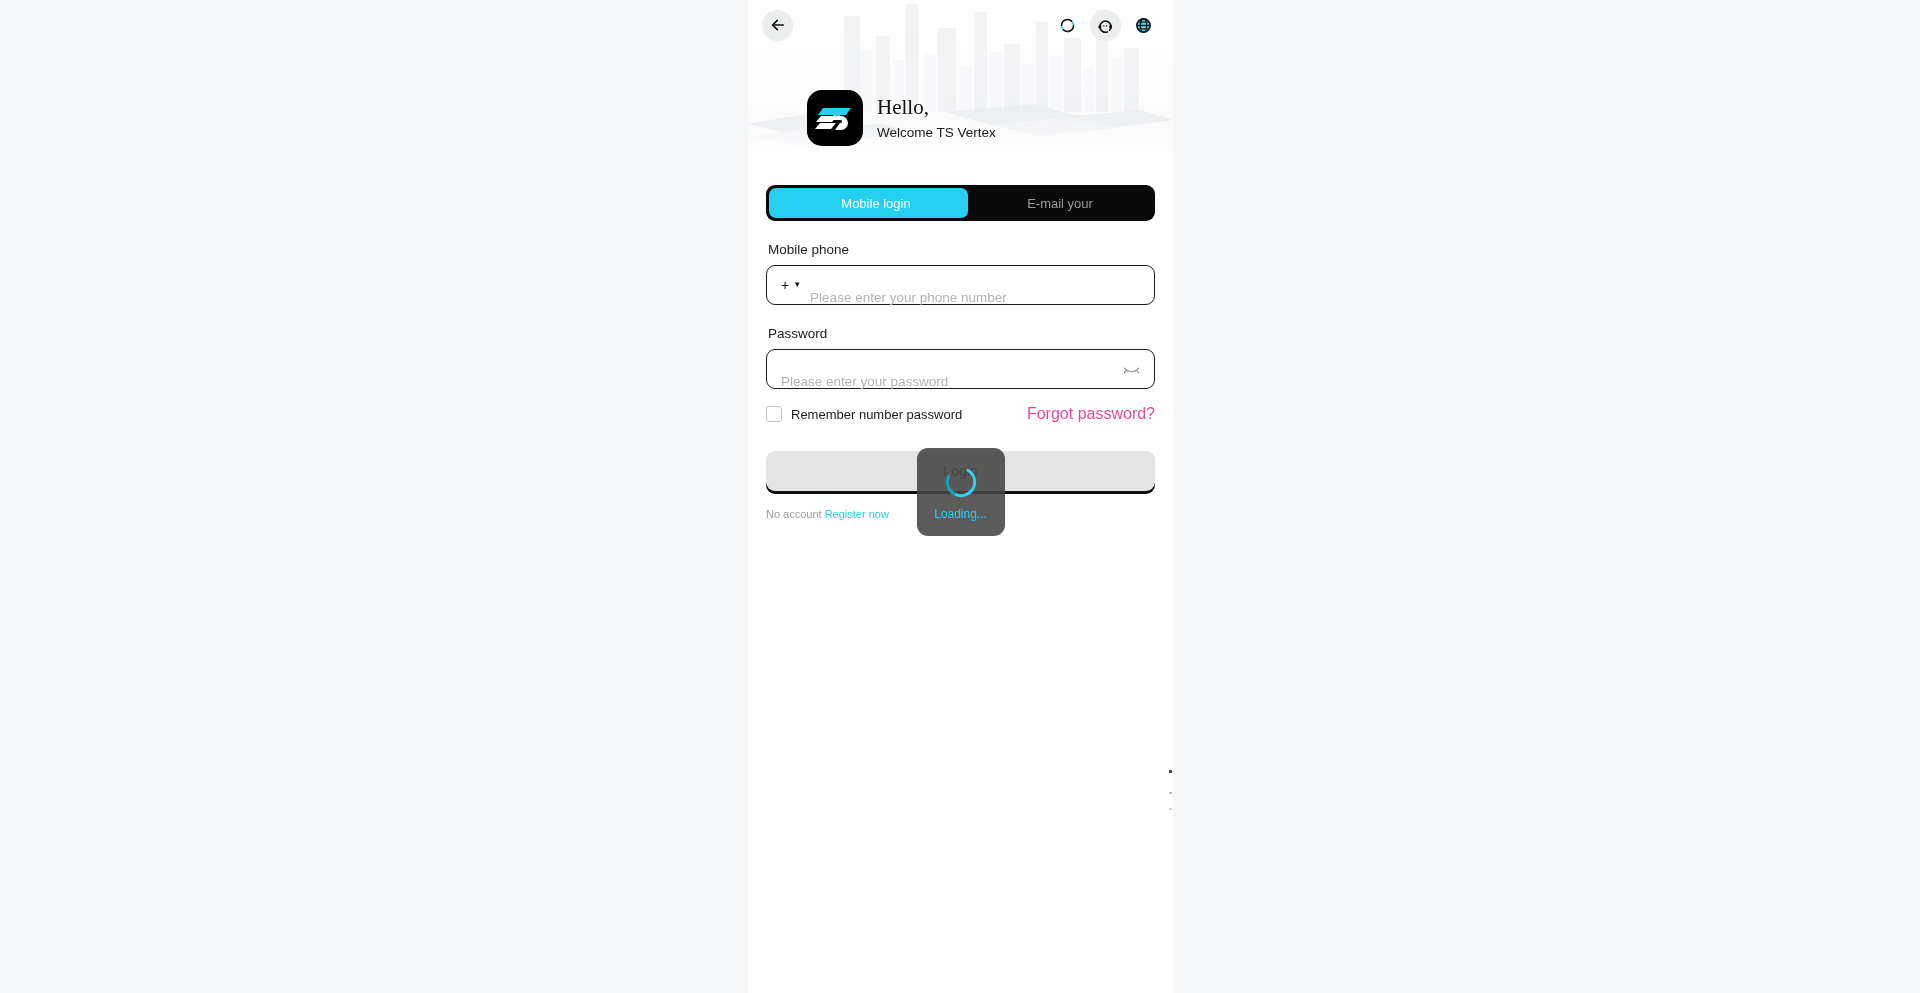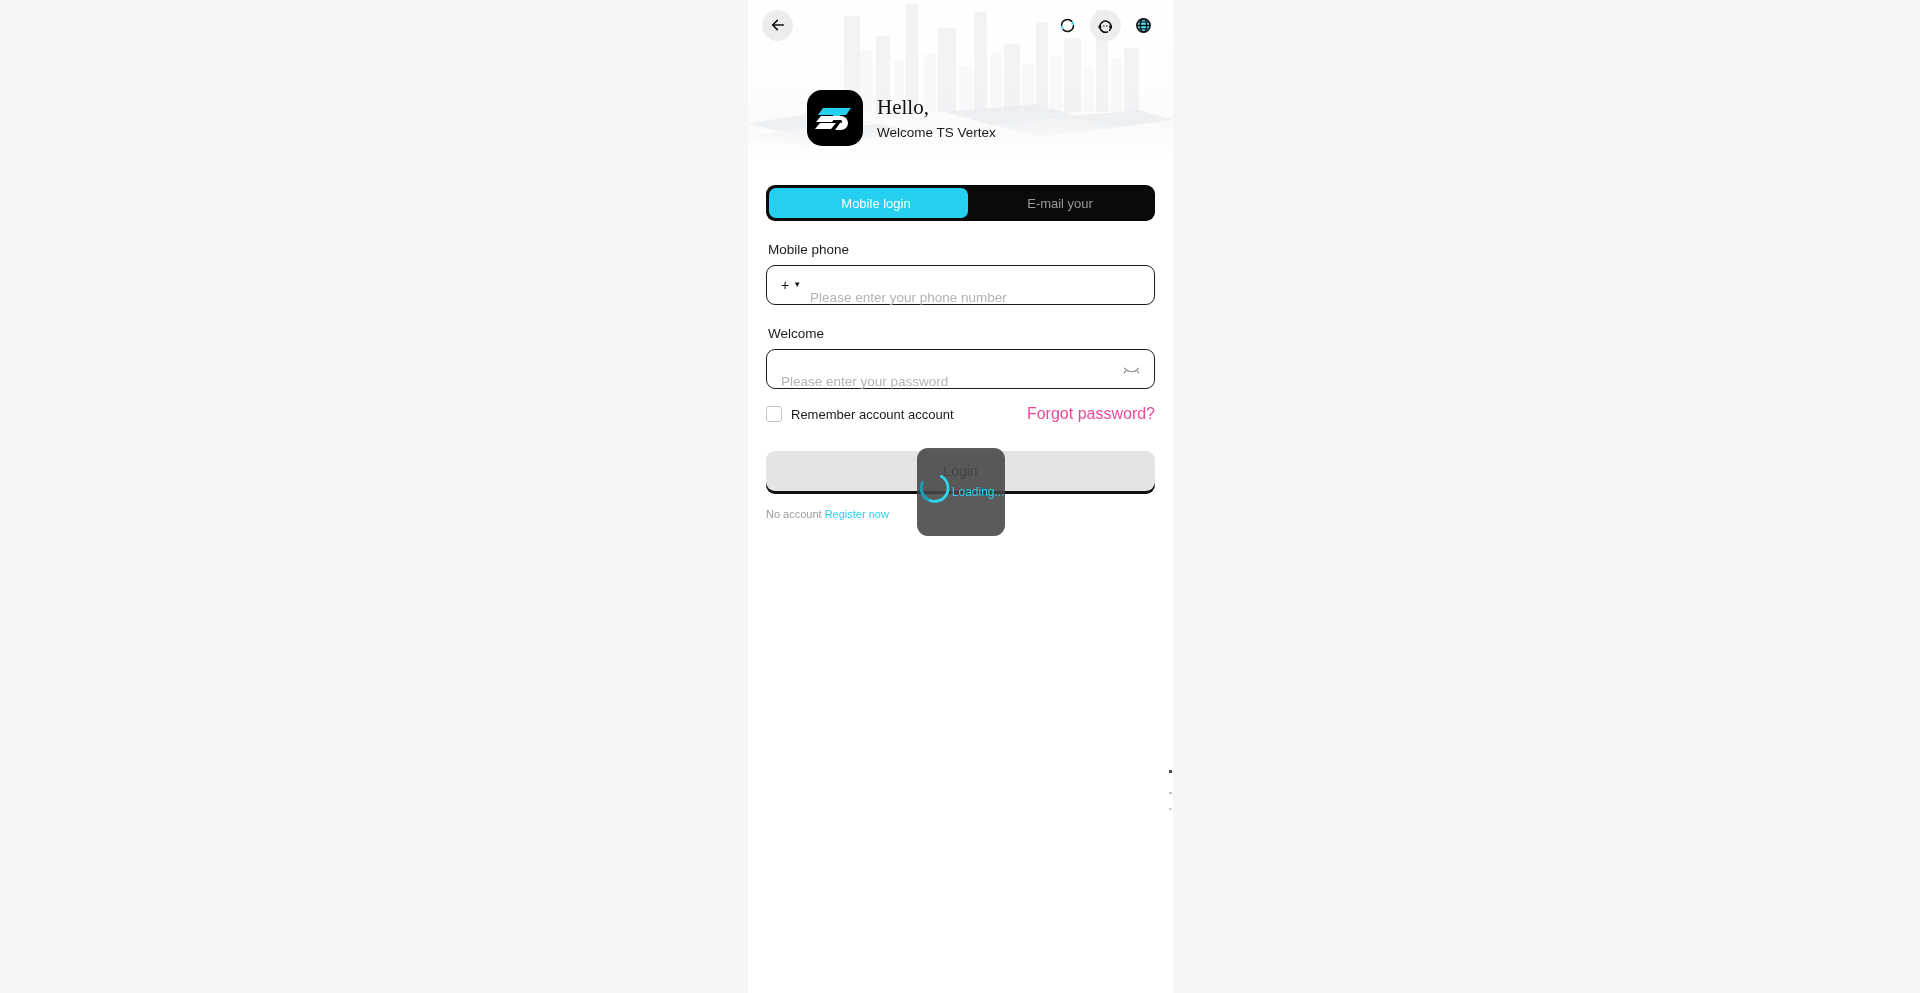--- a/index.html
+++ b/index.html
@@ -235,21 +235,21 @@
   .toast {
     position: absolute;
     left: 50%;
     top: 448px;
     transform: translateX(-50%);
     width: 88px;
     height: 88px;
     border-radius: 11px;
     background: rgba(68,68,68,0.88);
     display: flex;
-    flex-direction: row;
+    flex-direction: column;
     align-items: center;
     justify-content: center;
     z-index: 40;
   }
   .spinner {
     width: 36px; height: 36px;
     margin-bottom: 8px;
   }
   .toast-text {
     font-size: 12px;
@@ -380,35 +380,35 @@
 
     <div class="field-label">Mobile phone</div>
     <div class="input-box">
       <span class="cc">
         <span>+</span>
         <span class="caret">▼</span>
       </span>
       <span class="fake-input">Please enter your phone number</span>
     </div>
 
-    <div class="field-label">Welcome</div>
+    <div class="field-label">Password</div>
     <div class="input-box">
       <span class="fake-input">Please enter your password</span>
       <button class="eye-btn">
         <svg width="17" height="11" viewBox="0 0 24 16">
           <path d="M2 6 C7 13 17 13 22 6" fill="none" stroke="#8a8a8a" stroke-width="1.6" stroke-linecap="round"></path>
           <line x1="3.4" y1="10.4" x2="1.6" y2="13" stroke="#8a8a8a" stroke-width="1.6" stroke-linecap="round"></line>
           <line x1="20.6" y1="10.4" x2="22.4" y2="13" stroke="#8a8a8a" stroke-width="1.6" stroke-linecap="round"></line>
         </svg>
       </button>
     </div>
 
     <div class="opts-row">
       <span class="checkbox"></span>
-      <span class="opt-label">Remember account account</span>
+      <span class="opt-label">Remember number password</span>
       <span class="opts-spacer"></span>
       <span class="link-cyan">Forgot password?</span>
     </div>
 
     <div class="login-btn-wrap">
       <button class="login-btn">Login</button>
     </div>
 
     <div class="footer-row">
       <span class="muted">No account</span><span class="reg">Register now</span>

